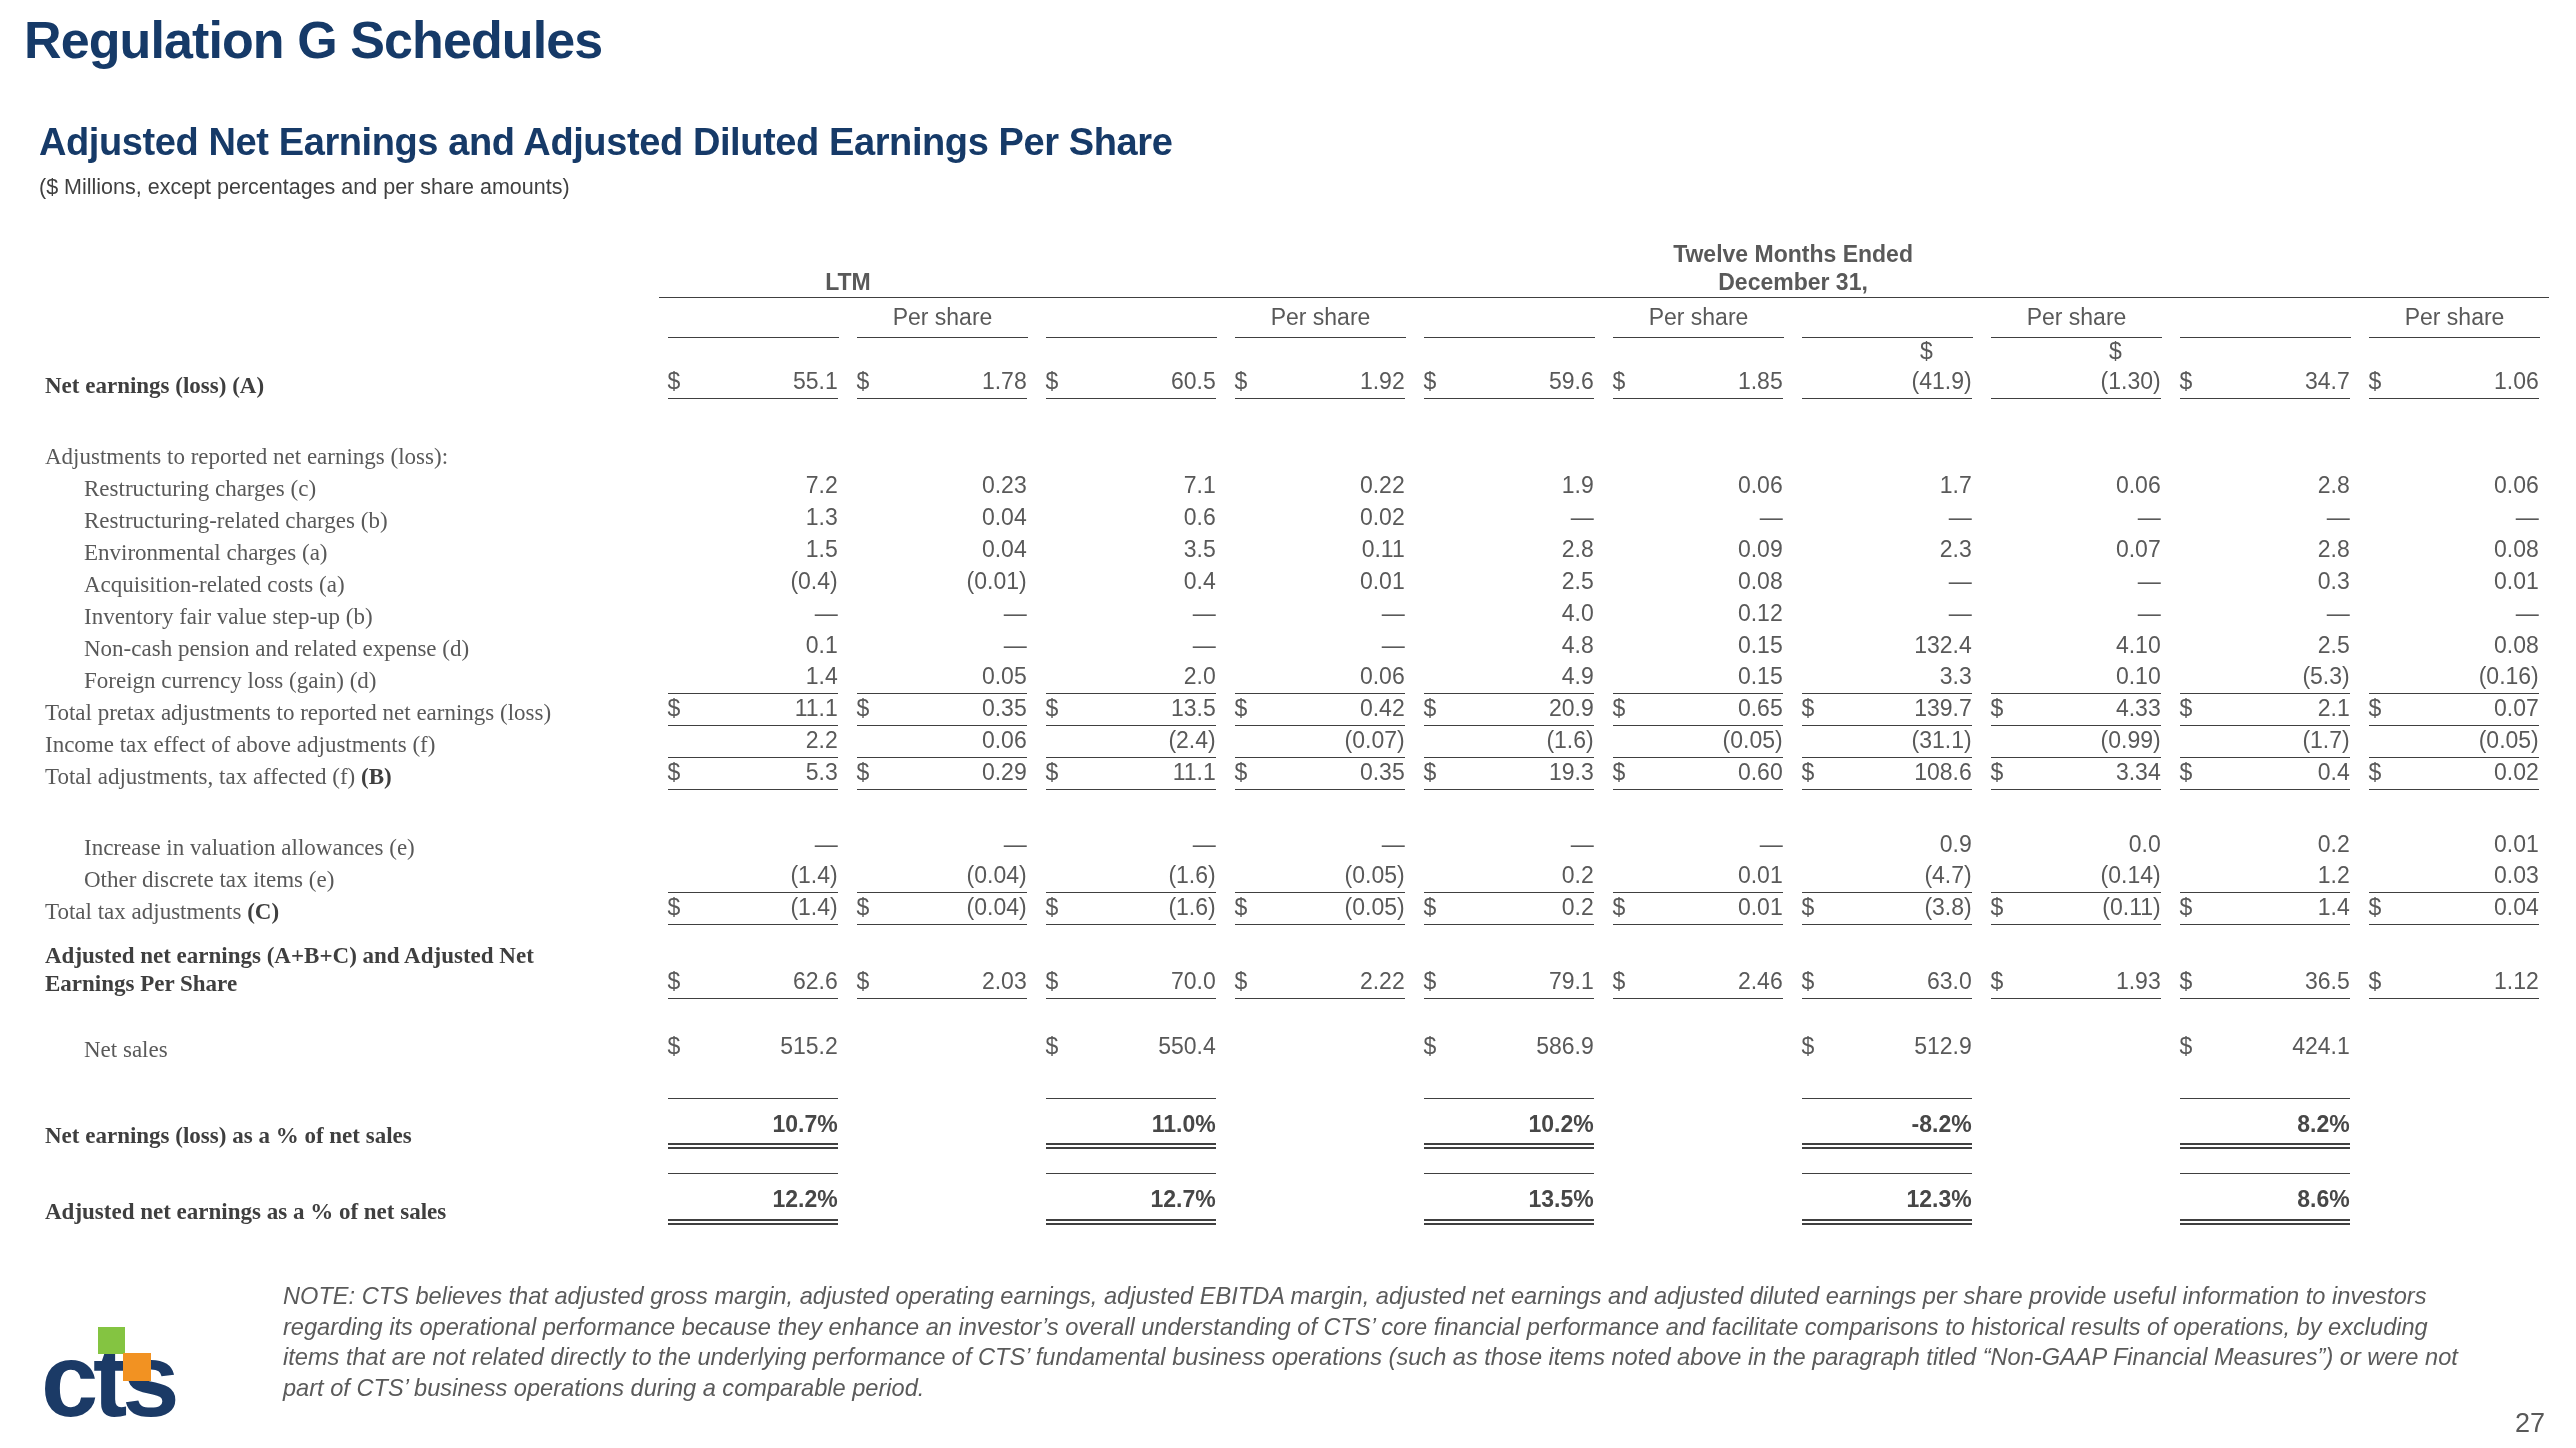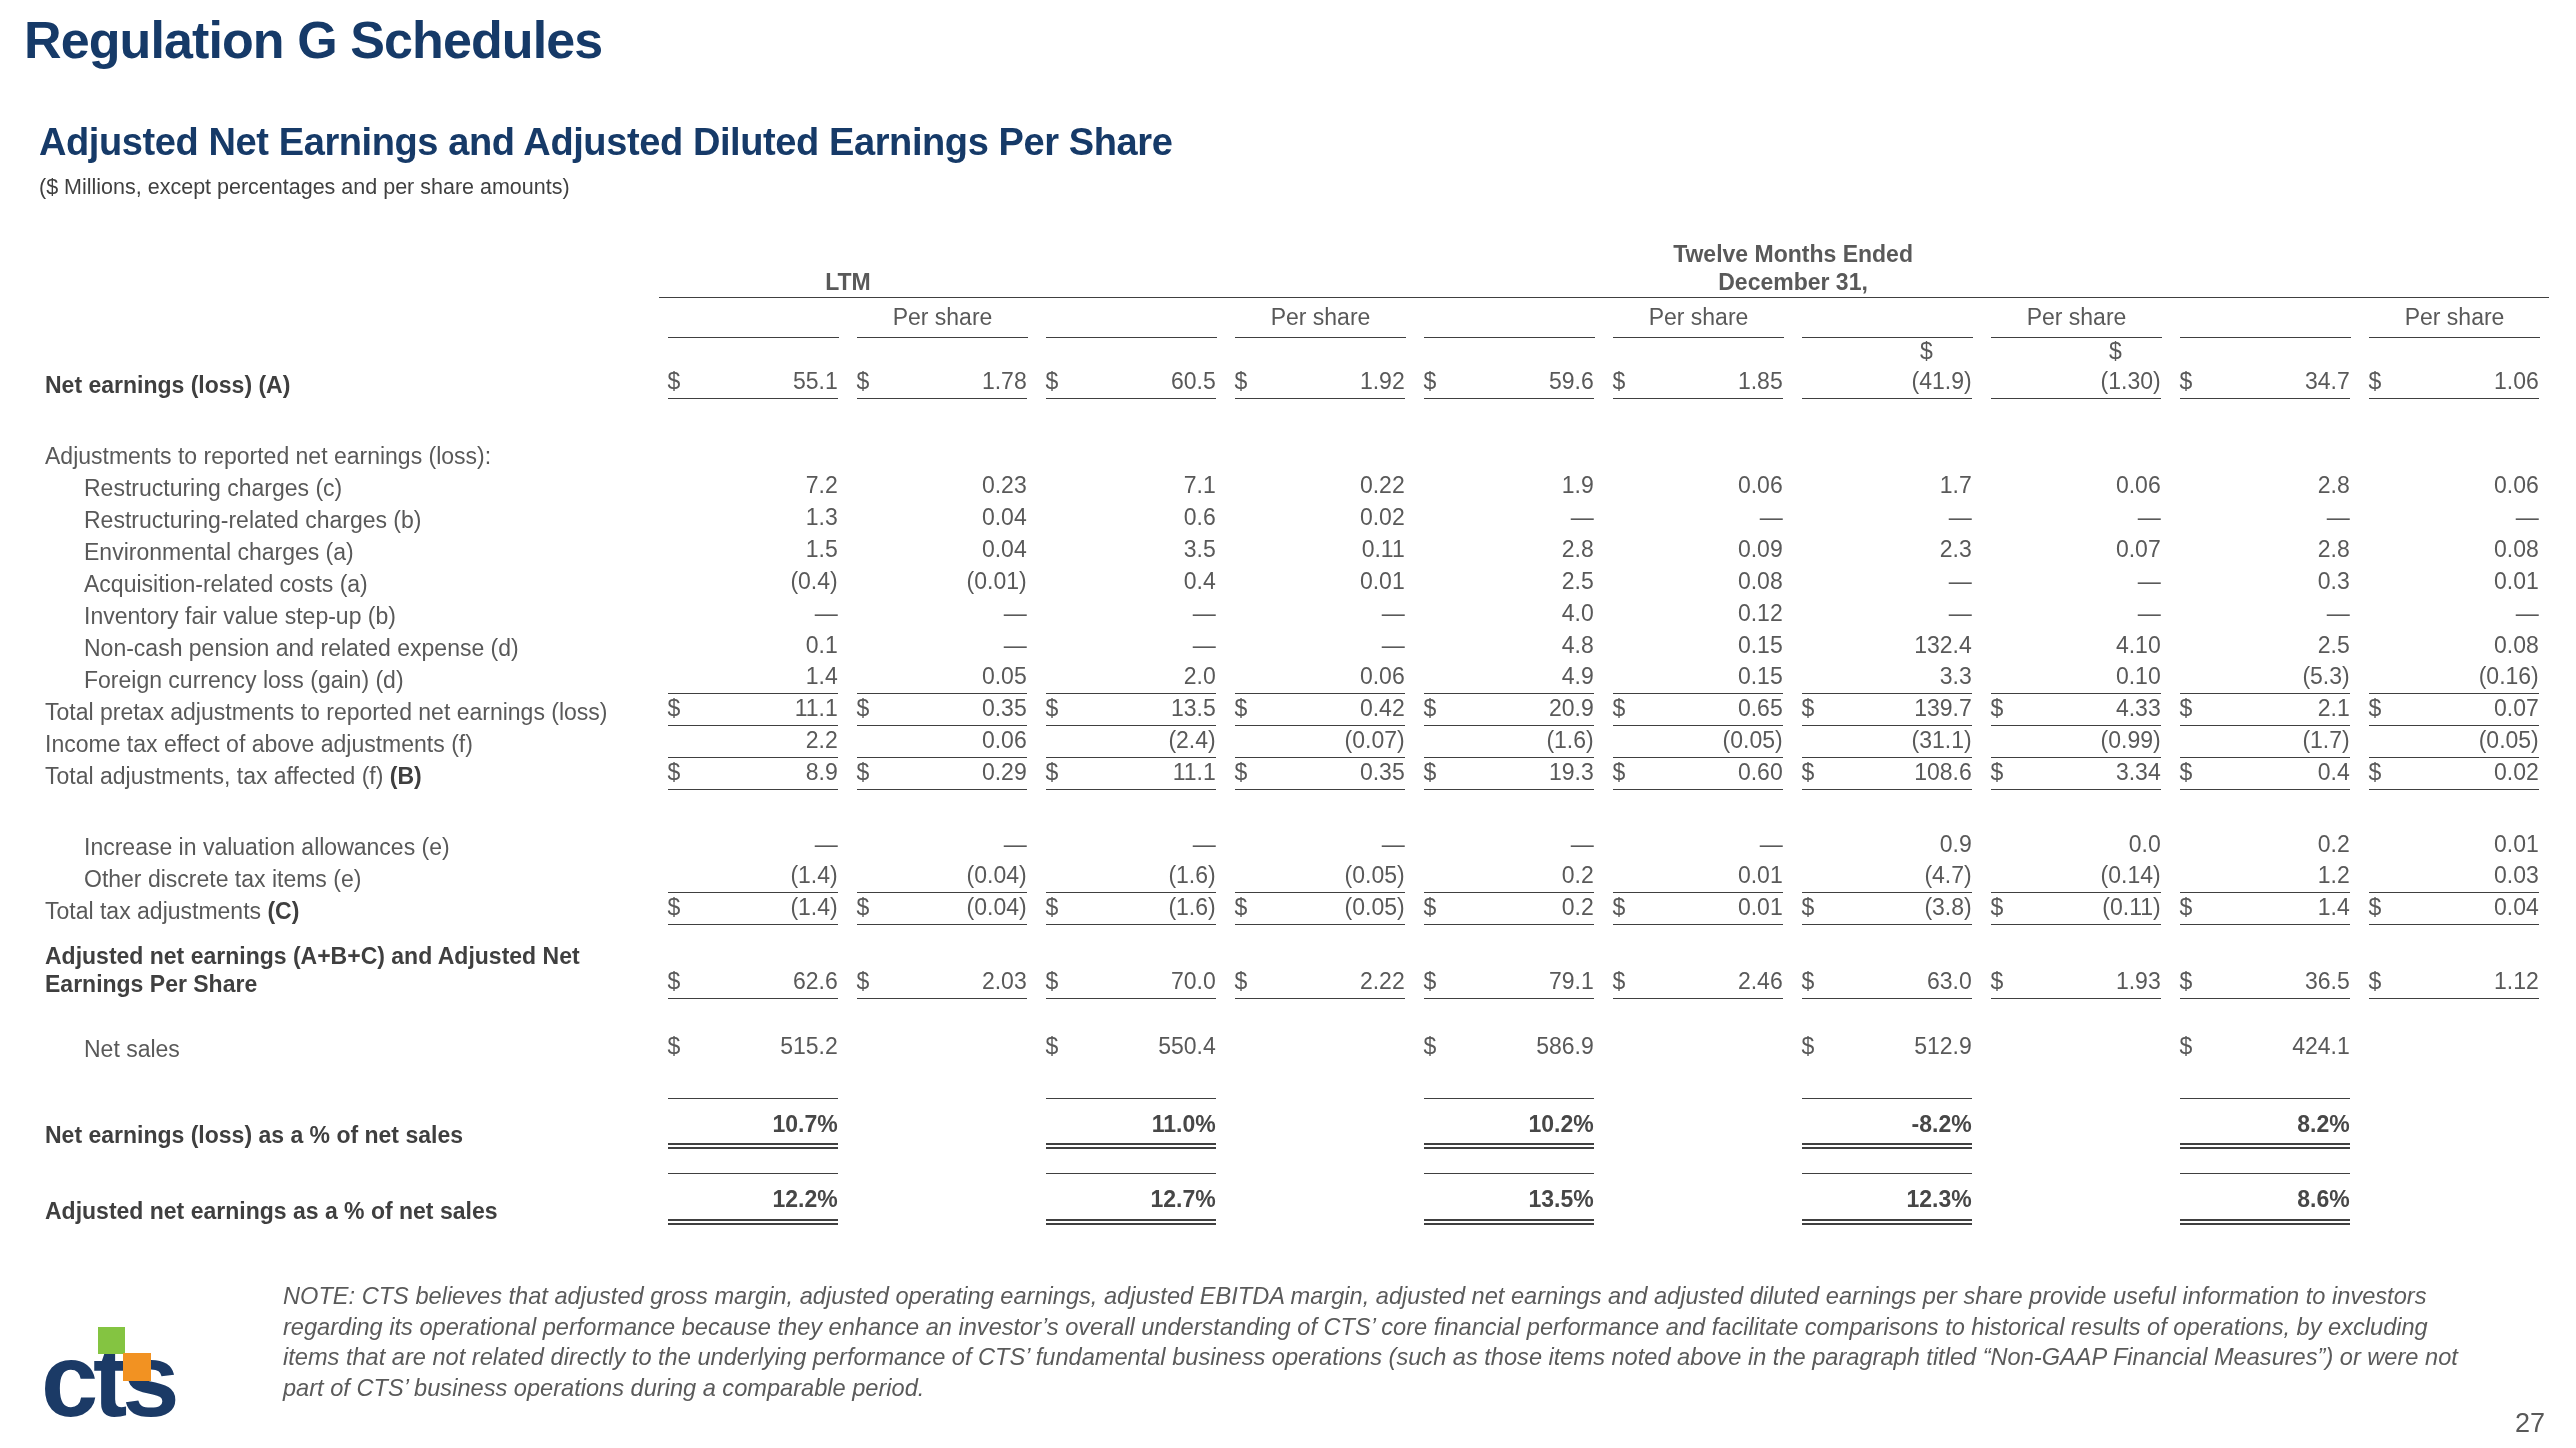--- a/index.html
+++ b/index.html
@@ -15,21 +15,21 @@
     left:39px;top:121px;font-size:38px;font-weight:bold;letter-spacing:-0.4px;color:#163A68;
   }
   .units-note{
     left:39px;top:175px;font-size:21.5px;color:#404040;
   }
 
   
   .fin-wrap{left:45px;top:240px;}
   table.fin{border-collapse:collapse;table-layout:fixed;width:2503px;}
   table.fin td{vertical-align:bottom;padding:0;font-size:23px;color:#595959;overflow:visible;white-space:nowrap;}
-  td.lbl{font-size:23.6px;color:#545454;padding-bottom:3.4px;}
+  td.lbl{font-size:23.6px;color:#545454;padding-bottom:3.4px;font-family:Liberation Serif, serif;}
   td.lbl .bp{font-weight:bold;color:#3f3f3f;}
   td.lbl.indent{padding-left:39px;}
   td.lbl.wrap{white-space:normal;line-height:1.25;padding-right:52px;font-weight:bold;color:#3f3f3f;}
 
   .cell{display:flex;justify-content:space-between;align-items:baseline;margin:0 10.3px 0 8.6px;padding-bottom:3.4px;}
   .cell .val{text-align:right;}
   .cell.bb{border-bottom:1.7px solid #404040;}
   .cell.pct{border-top:1.7px solid #404040;border-bottom:6px double #404040;padding:12px 0 5.2px;font-weight:bold;}
   .cell.pct .val{color:#474747;}
   .cell.ovf{justify-content:flex-end;padding-bottom:0;}
@@ -794,21 +794,21 @@
               <span class="cur"></span>
               <span class="val">(0.05)</span>
             </div>
           </td>
         </tr>
         <tr style="height: 32px;">
           <td class="lbl"><span>Total adjustments, tax affected (f) </span><span class="bp">(B)</span></td>
           <td>
             <div class="cell bb">
               <span class="cur">$</span>
-              <span class="val">8.9</span>
+              <span class="val">5.3</span>
             </div>
           </td>
           <td>
             <div class="cell bb">
               <span class="cur">$</span>
               <span class="val">0.29</span>
             </div>
           </td>
           <td>
             <div class="cell bb">

